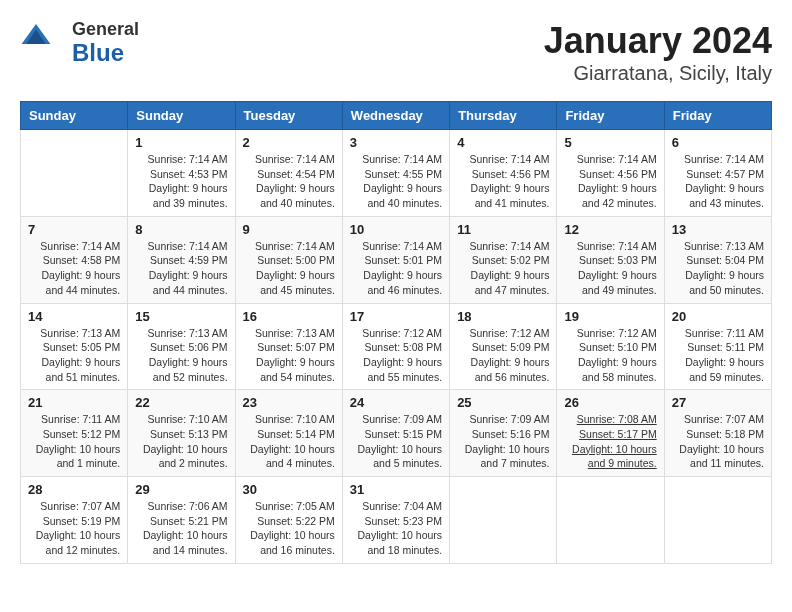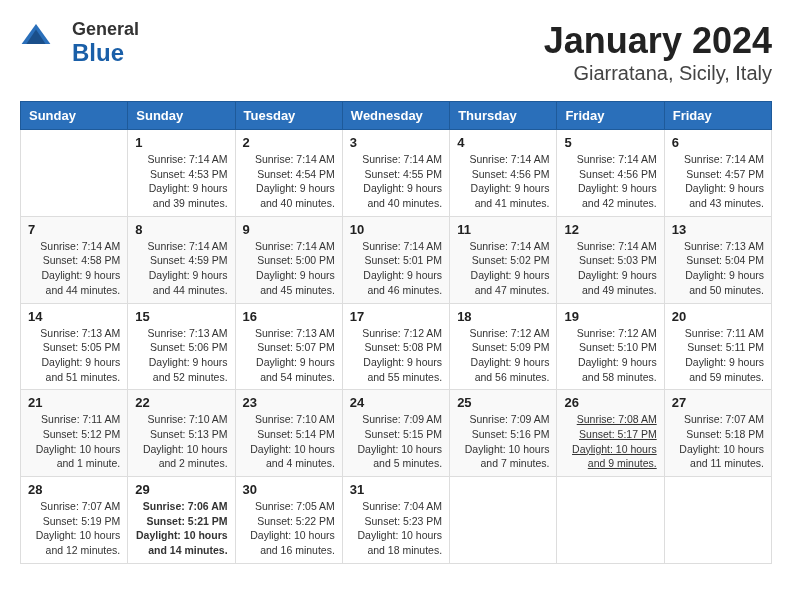--- a/index.html
+++ b/index.html
@@ -328,21 +328,21 @@
       <tr>
         <td>
           <span class="day-num">28</span>
           <div class="day-info" style="white-space: pre-line;">Sunrise: 7:07 AM
 Sunset: 5:19 PM
 Daylight: 10 hours
 and 12 minutes.</div>
         </td>
         <td>
           <span class="day-num">29</span>
-          <div class="day-info" style="white-space: pre-line; font-weight: bold;">Sunrise: 7:06 AM
+          <div class="day-info" style="white-space: pre-line;">Sunrise: 7:06 AM
 Sunset: 5:21 PM
 Daylight: 10 hours
 and 14 minutes.</div>
         </td>
         <td>
           <span class="day-num">30</span>
           <div class="day-info" style="white-space: pre-line;">Sunrise: 7:05 AM
 Sunset: 5:22 PM
 Daylight: 10 hours
 and 16 minutes.</div>

